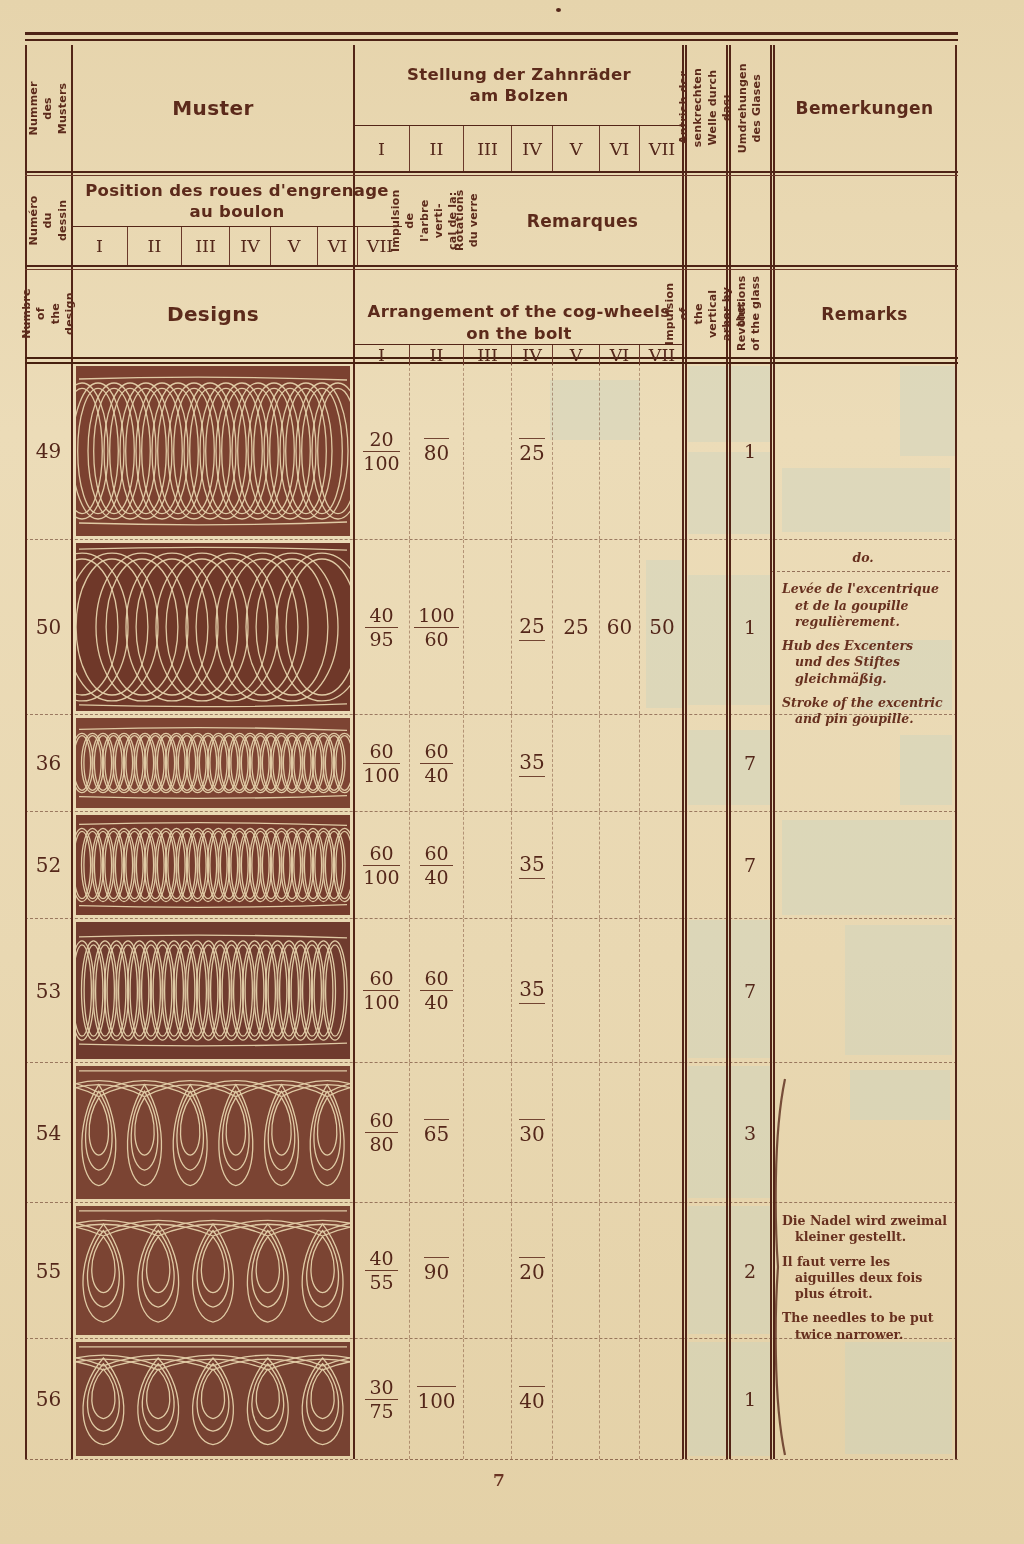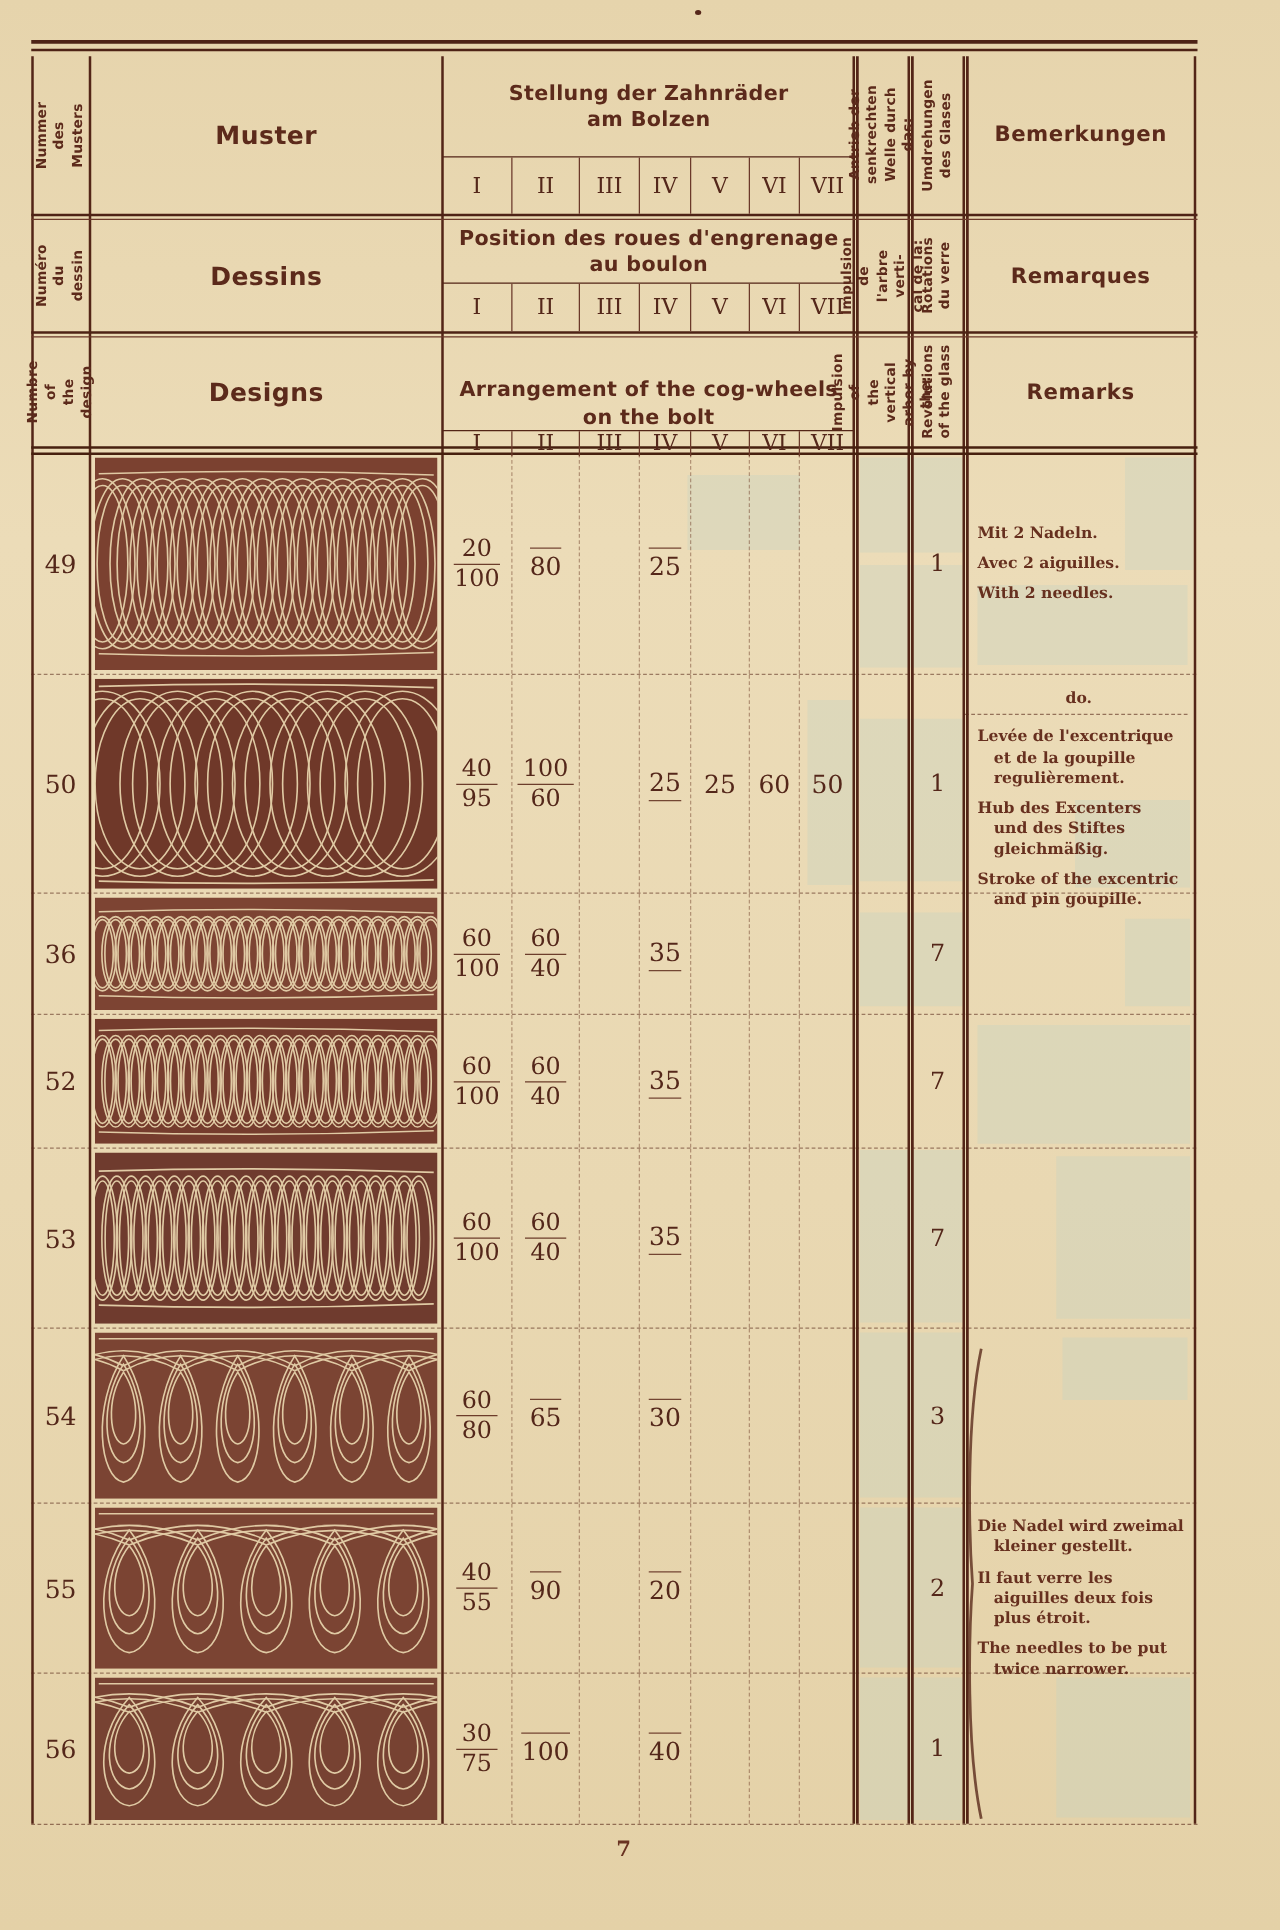--- a/index.html
+++ b/index.html
@@ -130,23 +130,20 @@
         </div>
         <div class="cell" style="width: 185px;">
           <div class="hlabel sm">Bemerkungen</div>
         </div>
       </div>
       <div class="hrow" style="top: 176px; height: 89px;">
         <div class="cell" style="width: 47px;">
           <div class="vlabel">Numéro
 du dessin</div>
         </div>
-        <div class="cell" style="width: 282px;">
-          <div class="hlabel">Dessins</div>
-        </div>
         <div class="cell gearscol" style="width: 330px;">
           <div class="gtitle" style="height: 50px;">Position des roues d'engrenage
 au boulon</div>
           <div class="gnums">
             <div class="gnum" style="width: 56px;">I</div>
             <div class="gnum" style="width: 54px;">II</div>
             <div class="gnum" style="width: 48px;">III</div>
             <div class="gnum" style="width: 41px;">IV</div>
             <div class="gnum" style="width: 47px;">V</div>
             <div class="gnum" style="width: 40px;">VI</div>
@@ -266,25 +263,20 @@
             <span class="over">25</span>
           </div>
           <div class="gcell" style="width: 47px;"></div>
           <div class="gcell" style="width: 40px;"></div>
           <div class="gcell last" style="width: 44px;"></div>
         </div>
         <div style="width: 44px;"></div>
         <div class="drev" style="width: 44px;">
           <span>1</span>
         </div>
-        <div class="drem center" style="width: 185px;">
-          <div class="rpara">Mit 2 Nadeln.</div>
-          <div class="rpara">Avec 2 aiguilles.</div>
-          <div class="rpara">With 2 needles.</div>
-        </div>
       </div>
       <div class="drow sep" style="height: 175px;">
         <div class="dnum" style="width: 47px;">
           <span>50</span>
         </div>
         <div class="dpat" style="width: 282px;">
           <div style="width: 100%; height: 100%;">
             <svg viewBox="0 0 274 169" preserveAspectRatio="none" xmlns="http://www.w3.org/2000/svg">
               <rect width="274" height="169" fill="#6f3829"></rect>
               <g fill="none" stroke="#e6d2ab" stroke-width="1.3" opacity="0.95">
@@ -336,21 +328,21 @@
             <span>60</span>
           </div>
           <div class="gcell last" style="width: 44px;">
             <span>50</span>
           </div>
         </div>
         <div style="width: 44px;"></div>
         <div class="drev" style="width: 44px;">
           <span>1</span>
         </div>
-        <div class="drem" style="width: 178px;">
+        <div class="drem" style="width: 178px; font-style: italic;">
           <div class="dohead">do.</div>
           <div class="dodiv"></div>
           <div class="rpara">Levée de l'excentrique et de la goupille regulièrement.</div>
           <div class="rpara">Hub des Excenters und des Stiftes gleichmäßig.</div>
           <div class="rpara">Stroke of the excentric and pin goupille.</div>
         </div>
       </div>
       <div class="drow sep" style="height: 97px;">
         <div class="dnum" style="width: 47px;">
           <span>36</span>

